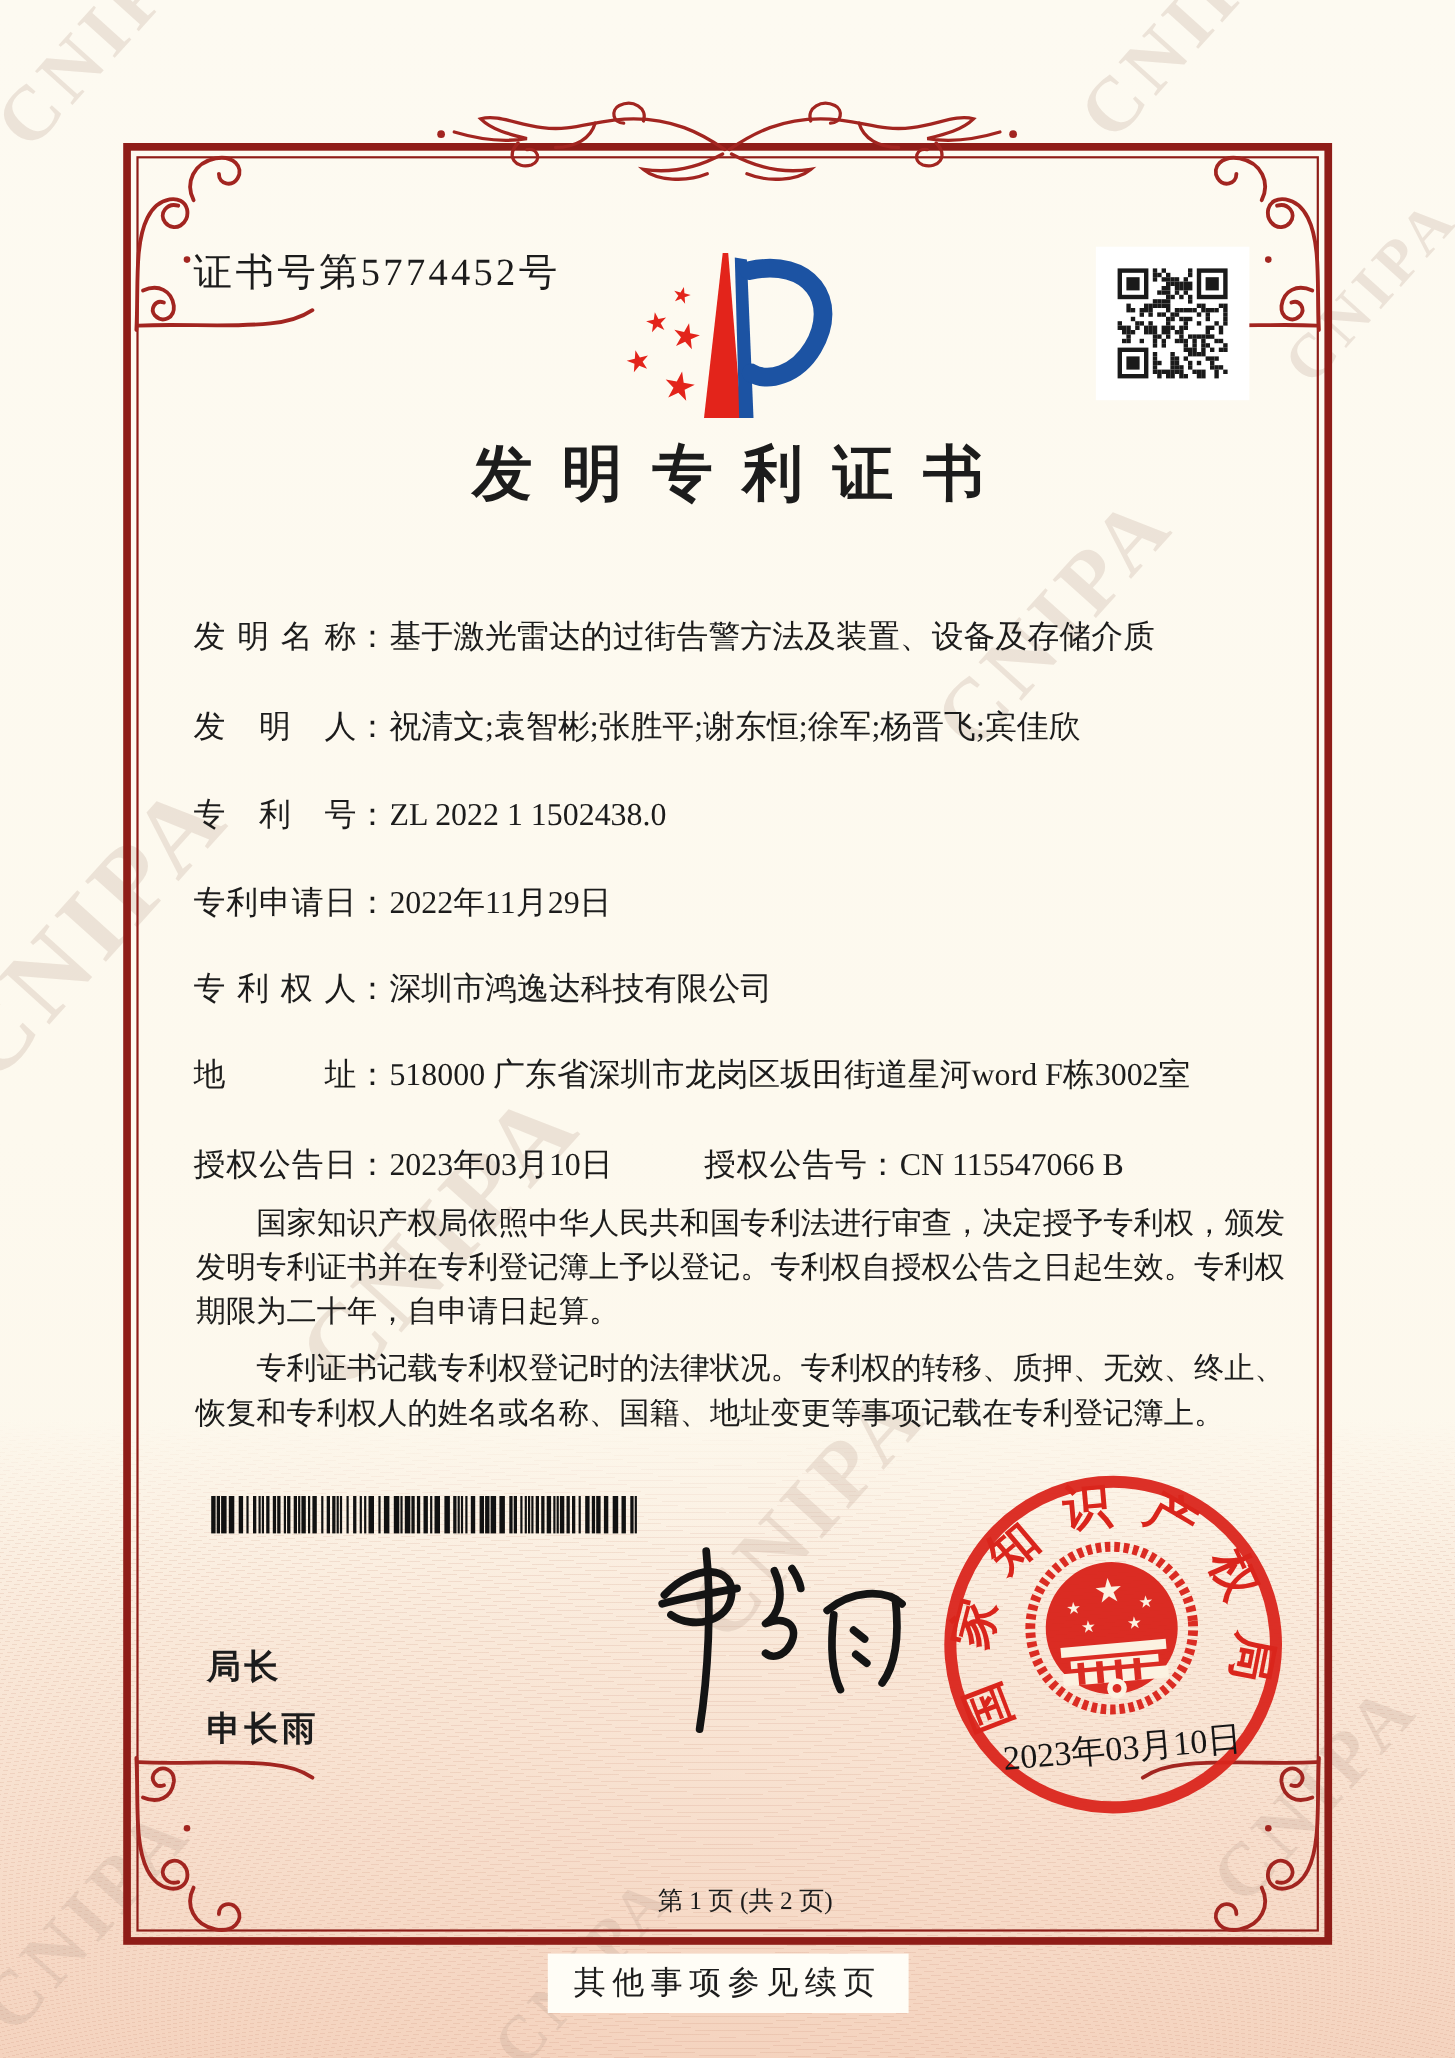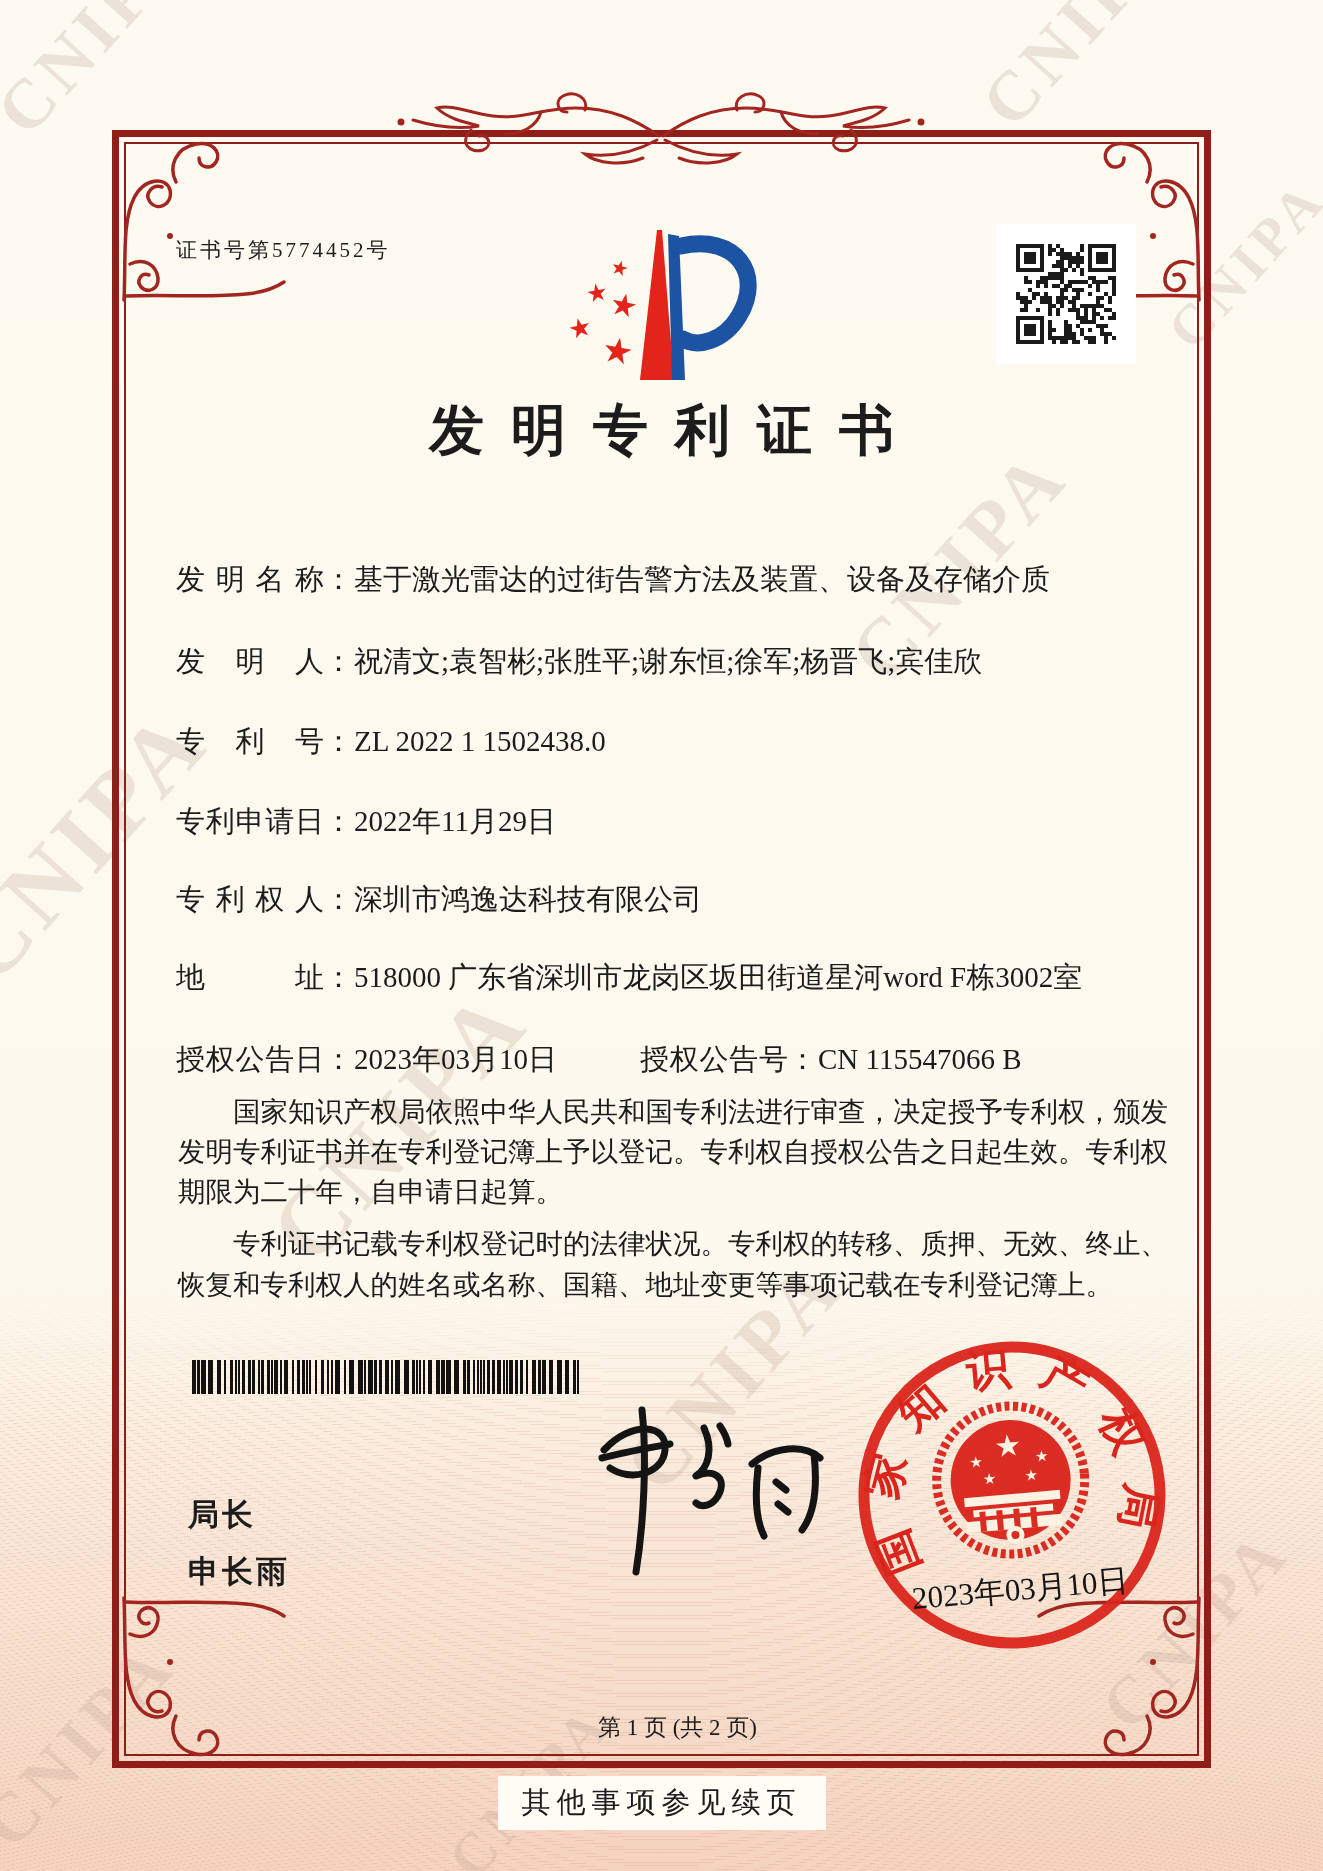--- a/index.html
+++ b/index.html
@@ -26,21 +26,21 @@
     position:absolute;z-index:1;font-weight:700;letter-spacing:6px;
     color:rgba(190,164,148,.26);transform:rotate(-48deg);white-space:nowrap;
     font-family:"Liberation Serif",serif;user-select:none;
   }
   .frame{position:absolute;left:112px;top:130px;width:1099px;height:1638px;
     border:7px solid #8f1d18;box-sizing:border-box;z-index:2;}
   .frame-inner{position:absolute;inset:5px;border:2px solid #8f1d18;}
   .orn{position:absolute;z-index:3;pointer-events:none;}
   .content{position:absolute;inset:0;z-index:4;}
 
-  .certnum{position:absolute;left:176px;top:236px;font-size:21px;letter-spacing:3px;}
+  .certnum{position:absolute;left:176px;top:224px;font-size:35px;letter-spacing:3px;}
   .logo{position:absolute;left:540px;top:216px;}
   .qr{position:absolute;left:996px;top:224px;}
   .title{position:absolute;left:0;top:394px;width:100%;text-align:center;
     font-size:55px;font-weight:700;letter-spacing:27px;text-indent:27px;}
 
   .row{position:absolute;left:176px;width:1000px;display:flex;align-items:flex-end;
     font-size:29px;line-height:1.45;}
   .flabel{display:inline-block;width:148px;text-align:justify;text-align-last:justify;flex:none;}
   .fcolon{width:30px;flex:none;}
   .fvalue{flex:1;}

